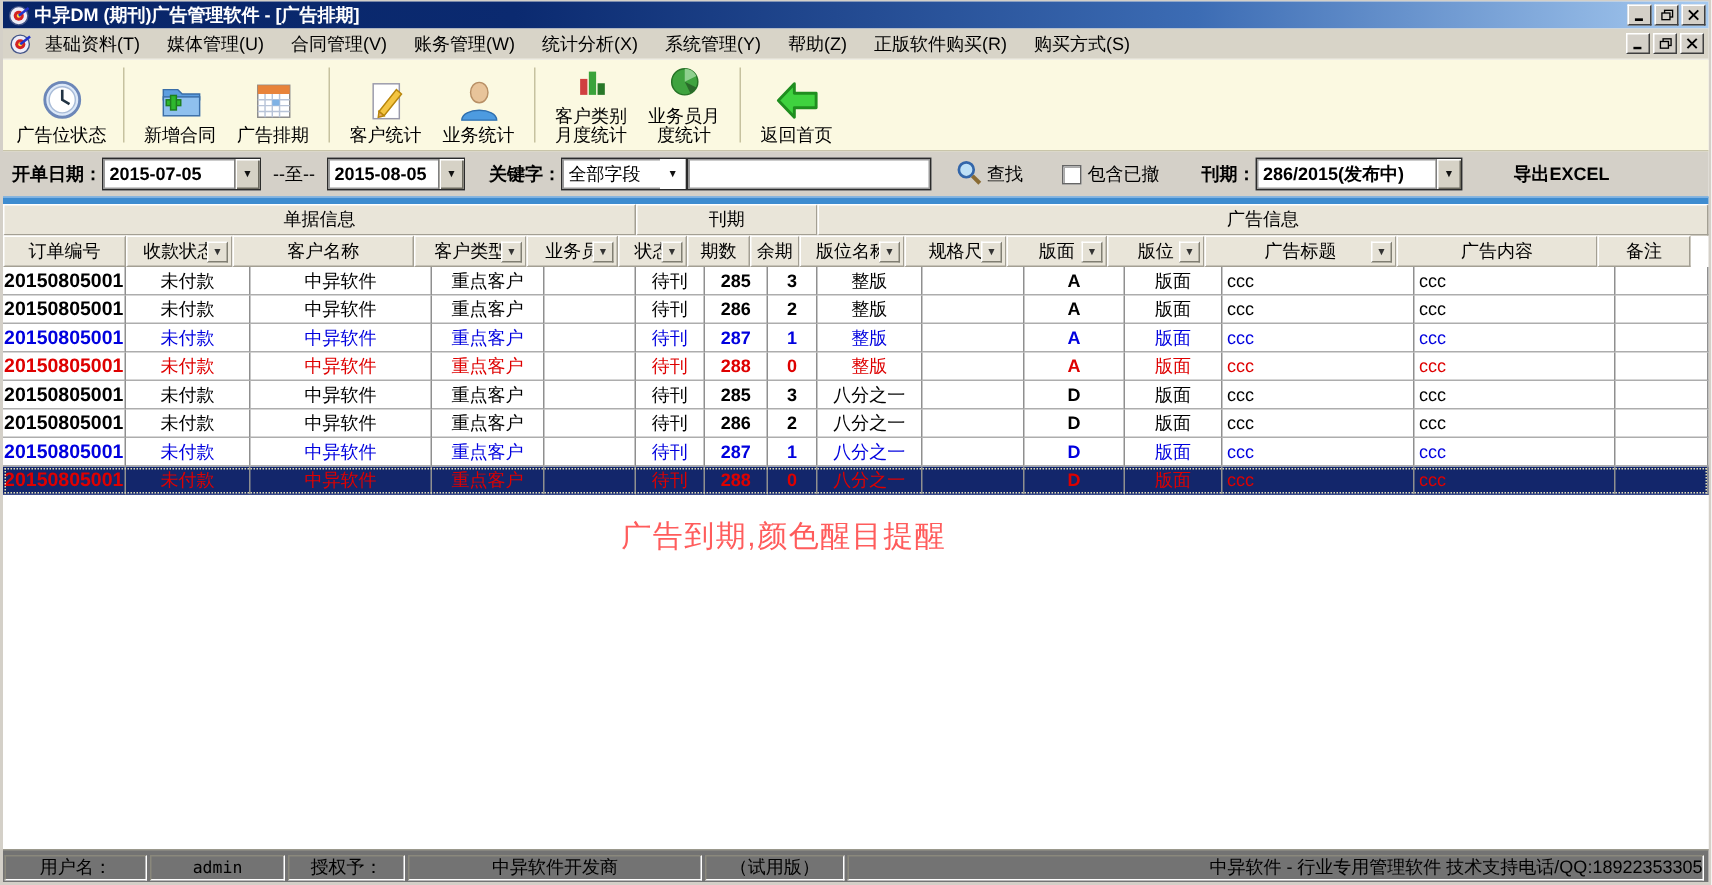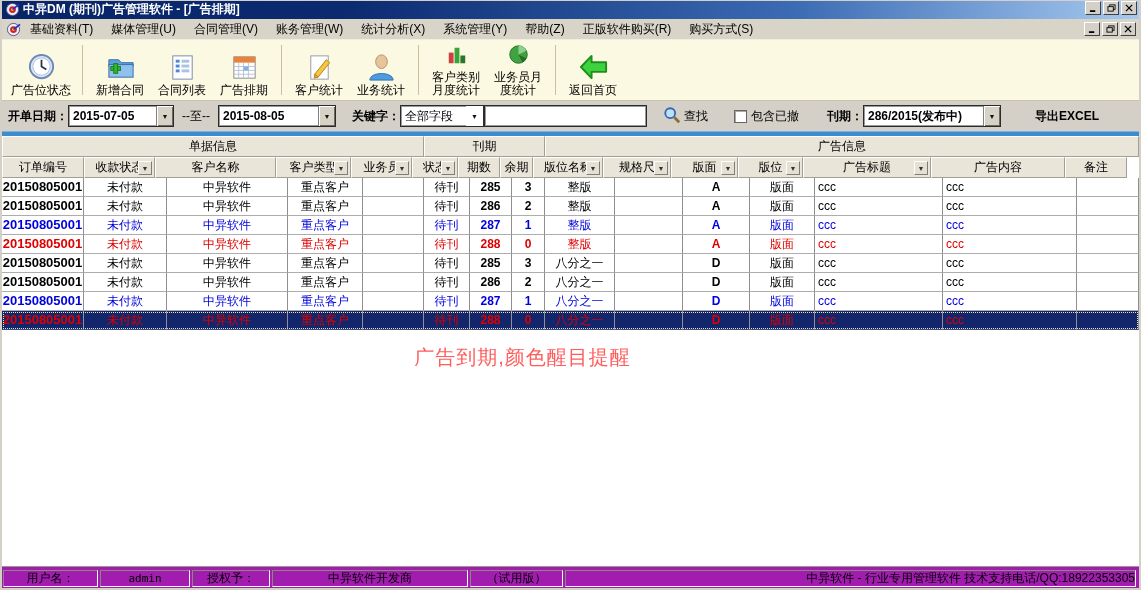--- a/index.html
+++ b/index.html
@@ -3,21 +3,21 @@
 <meta charset="utf-8">
 <style>
   * { margin:0; padding:0; box-sizing:border-box; }
   html,body { width:1141px; height:590px; overflow:hidden; }
   body { font-family:"Liberation Sans","DejaVu Sans",sans-serif; font-size:12px; color:#000; }
 
   .window { width:1141px; height:590px; display:flex; flex-direction:column;
             border:2px solid #D4D0C8; border-top:1px solid #D4D0C8; background:#fff; }
 
   
-  .titlebar { height:18px; flex:0 0 18px; display:flex; padding:0 2px;
+  .titlebar { height:18px; flex:0 0 18px; display:flex; align-items:center; padding:0 2px;
               background:linear-gradient(90deg,#082568 0%,#0B2A70 30%,#3C6CB4 70%,#A6CAF0 100%); }
   .titlebar .ttl { color:#fff; font-weight:bold; font-size:12px; margin-left:3px; white-space:nowrap; }
   .winbtns { margin-left:auto; display:flex; gap:2px; }
   .wbtn { width:16px; height:14px; background:#D4D0C8; display:flex; align-items:center; justify-content:center;
           border:1px solid; border-color:#FFFFFF #404040 #404040 #FFFFFF; cursor:default; }
   .wbtn svg { width:9px; height:8px; }
 
   .app-ico { width:16px; height:16px; display:inline-flex; align-items:center; justify-content:center; }
   .app-ico svg { width:15px; height:15px; }
 
@@ -82,21 +82,21 @@
   .drow.red  { color:var(--row-red,#DE0000); }
   .drow.sel  { background:var(--selected-bg,#13266B); outline:1px dotted #E6E2B8; outline-offset:-2px; }
   .drow.sel .dcell { border-bottom-color:#3A4A8A; }
 
   
   .content-white { flex:1 1 auto; background:#fff; overflow:hidden; }
   .notice { margin-top:14px; text-align:center; transform:translateX(-48px);
             font-size:20px; color:var(--notice,#FF5C5C); letter-spacing:1px; }
 
   
-  .statusbar { height:22px; flex:0 0 22px; background:#a21caf; border-top:1px solid #9a988c;
+  .statusbar { height:22px; flex:0 0 22px; background:#737373; border-top:1px solid #9a988c;
                display:flex; align-items:center; padding:2px 1px 1px 1px; }
   .sbpanel { height:17px; line-height:15px; text-align:center; margin-right:2px; white-space:nowrap; overflow:hidden;
              border:1px solid; border-color:#8A887C #FFFFFF #FFFFFF #8A887C; }
   .sbpanel.mono { font-family:"DejaVu Sans Mono","Liberation Mono",monospace; font-size:11px; }
   .sbpanel.grow { flex:1; text-align:right; padding-left:5px; }
 </style>
 </head>
 <body>
 
 <div class="window">
@@ -190,34 +190,20 @@
             <rect x="4" y="13" width="25" height="13" fill="#8FC0EE" stroke="#3A6EA8"></rect>
             <rect x="6" y="15" width="10" height="4" fill="#2EB82E" stroke="#1E7E1E"></rect>
             <rect x="9" y="12" width="4" height="10" fill="#2EB82E" stroke="#1E7E1E"></rect>
           </svg>
         </span>
         <span class="tlabel">新增合同</span>
       </div>
       <div class="tbtn">
         <span class="ticon">
           <svg viewBox="0 0 32 32">
-            <rect x="6" y="4" width="20" height="24" fill="#FFF" stroke="#7A8AA8"></rect>
-            <rect x="9" y="8" width="4" height="3" fill="#4D88D8"></rect>
-            <rect x="15" y="8" width="8" height="3" fill="#A8C4E0"></rect>
-            <rect x="9" y="13" width="4" height="3" fill="#4D88D8"></rect>
-            <rect x="15" y="13" width="8" height="3" fill="#A8C4E0"></rect>
-            <rect x="9" y="18" width="4" height="3" fill="#4D88D8"></rect>
-            <rect x="15" y="18" width="8" height="3" fill="#A8C4E0"></rect>
-          </svg>
-        </span>
-        <span class="tlabel">合同列表</span>
-      </div>
-      <div class="tbtn">
-        <span class="ticon">
-          <svg viewBox="0 0 32 32">
             <rect x="5" y="5" width="22" height="22" fill="#FFF" stroke="#8A8A8A"></rect>
             <rect x="5" y="5" width="22" height="6" fill="#E8833A"></rect>
             <path d="M5 15 h22 M5 19 h22 M5 23 h22 M10 11 v16 M15 11 v16 M20 11 v16" stroke="#B8C4D8" stroke-width="1" fill="none"></path>
             <rect x="15" y="15" width="5" height="4" fill="#7FB2E5"></rect>
           </svg>
         </span>
         <span class="tlabel">广告排期</span>
       </div>
       <div class="tsep"></div>
       <div class="tbtn">
@@ -273,21 +259,21 @@
       </div>
     </div>
 
   <div class="filterbar">
     <span class="flabel">开单日期：</span>
     <div class="combo" style="width:106px">
       <span class="cval">2015-07-05</span>
       <span class="cbtn"></span>
     </div>
     <span style="margin:0 8px;white-space:nowrap">--至--</span>
-    <div class="combo" style="width:118px">
+    <div class="combo" style="width:92px">
       <span class="cval">2015-08-05</span>
       <span class="cbtn"></span>
     </div>
     <span class="flabel" style="margin-left:16px">关键字：</span>
     <div class="combo flat" style="width:84px">
       <span class="cval">全部字段</span>
       <span class="cbtn"></span>
     </div>
     <input class="kwinput" type="text" value="" style="">
     <div class="searchbtn">

